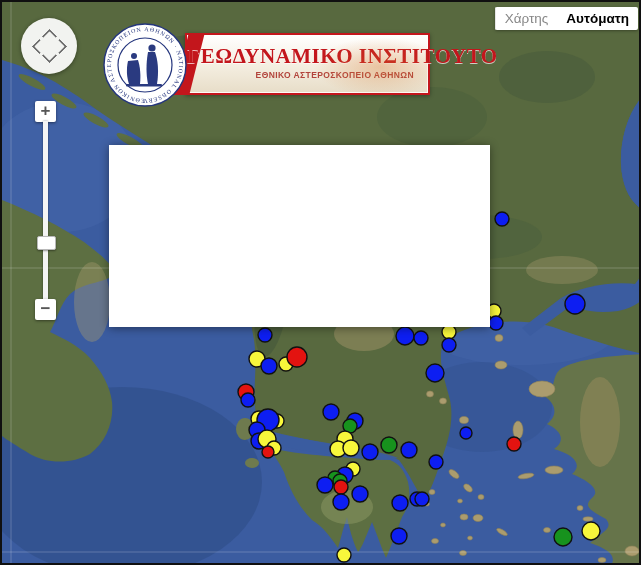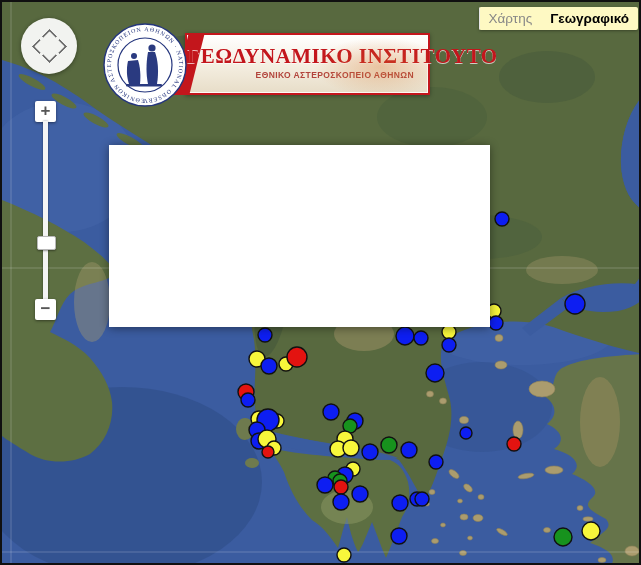--- a/index.html
+++ b/index.html
@@ -25,21 +25,21 @@
     position:absolute;width:21px;height:21px;background:#fff;border-radius:2px;
     box-shadow:0 1px 3px rgba(0,0,0,.45);color:#565656;font-size:17px;font-weight:bold;
     text-align:center;line-height:20px;cursor:pointer;user-select:none;
   }
   .zoom-in{left:33px;top:99px;}
   .zoom-out{left:33px;top:297px;}
   .ztrack{position:absolute;left:41px;top:119px;width:5px;height:180px;background:#f4f4f4;box-shadow:0 0 2px rgba(0,0,0,.5);}
   .zhandle{position:absolute;left:35px;top:234px;width:17px;height:12px;background:#fff;border:1px solid #b9b9b9;border-radius:2px;box-shadow:0 1px 2px rgba(0,0,0,.4);}
   
   .maptype{position:absolute;top:5px;right:1px;display:flex;box-shadow:0 1px 3px rgba(0,0,0,.35);border-radius:2px;overflow:hidden;}
-  .maptype .btn{background:#fef9c3;height:23px;line-height:23px;padding:0 9px;font-size:13.5px;color:#878787;cursor:pointer;border-left:1px solid #e6e6e6;}
+  .maptype .btn{background:#ffffff;height:23px;line-height:23px;padding:0 9px;font-size:13.5px;color:#878787;cursor:pointer;border-left:1px solid #e6e6e6;}
   .maptype .btn.active{color:#000;font-weight:bold;border-left:none;}
   
   .banner{
     position:absolute;left:183px;top:31px;width:245px;height:62px;box-sizing:border-box;
     border:2px solid #c3161c;
     background:linear-gradient(180deg,#ffffff 0%,#f5efe2 50%,#e7ddc8 100%);
     box-shadow:inset 0 0 0 1px rgba(255,255,255,.85), 0 1px 4px rgba(0,0,0,.35);
   }
   .banner::before{
     content:"";position:absolute;left:-6px;top:-2px;width:16px;height:62px;
@@ -288,21 +288,21 @@
       <circle cx="49" cy="25" r="3.6"></circle>
       <path d="M45,29 C43,40 43,52 45,61 L54,61 C56,49 55,37 52,29 Z"></path>
       <circle cx="31" cy="33" r="3"></circle>
       <path d="M25,38 C23,47 24,55 26,61 L37,61 C38,52 37,43 35,37 Z"></path>
       <rect x="23" y="61" width="36" height="2.4" rx="1"></rect>
     </g>
   </svg>
 
   <div class="maptype">
     <div class="btn">Χάρτης</div>
-    <div class="btn active">Γεωγραφικό</div>
+    <div class="btn active">Αυτόματη</div>
   </div>
 
   <div class="infowin">
     <div class="close">×</div>
     <div class="ititle">Αυτόματη Λύση</div>
     <div class="isub">(πριν από 19 λεπτά)</div>
     <hr>
     <div class="row">
       <b>Χρόνος γένεσης:</b>
       <span>06/12/2015  10:44:15 (GMT)</span>

